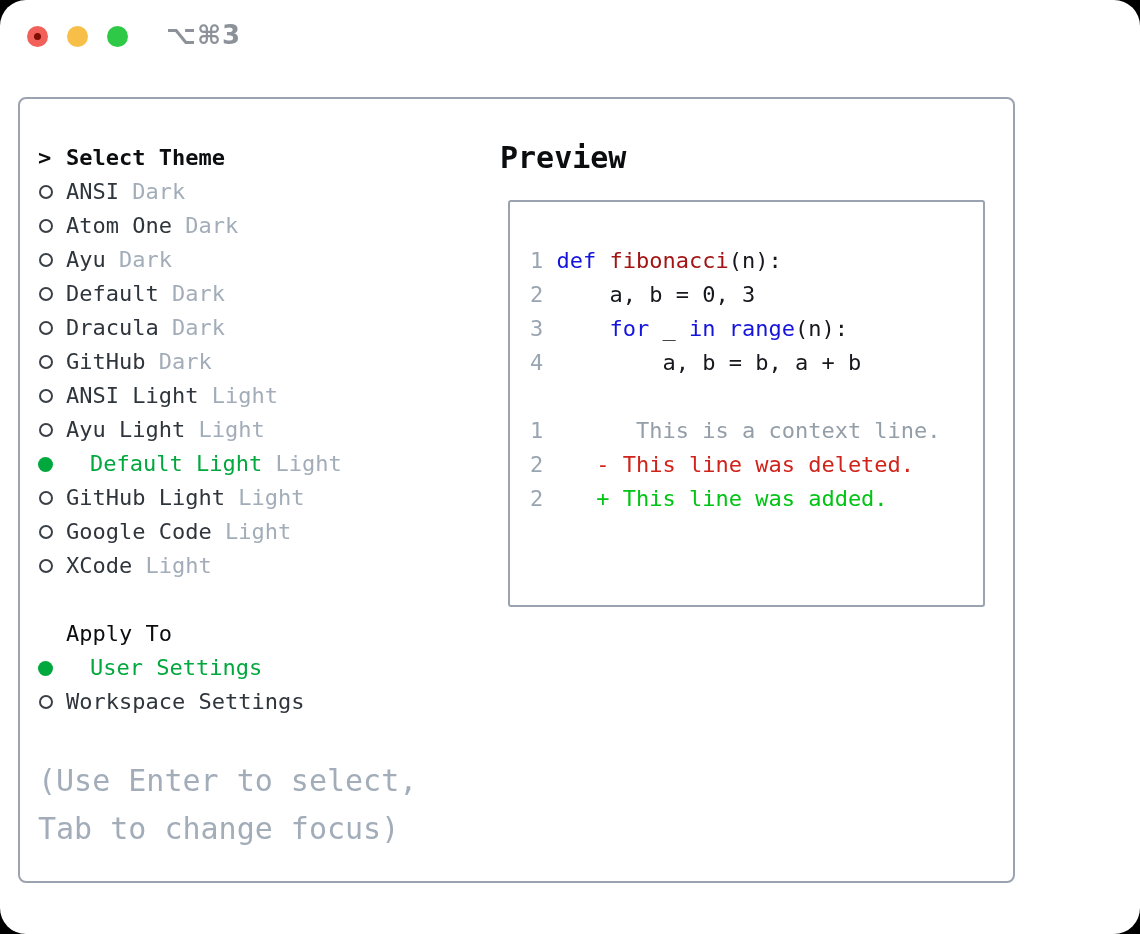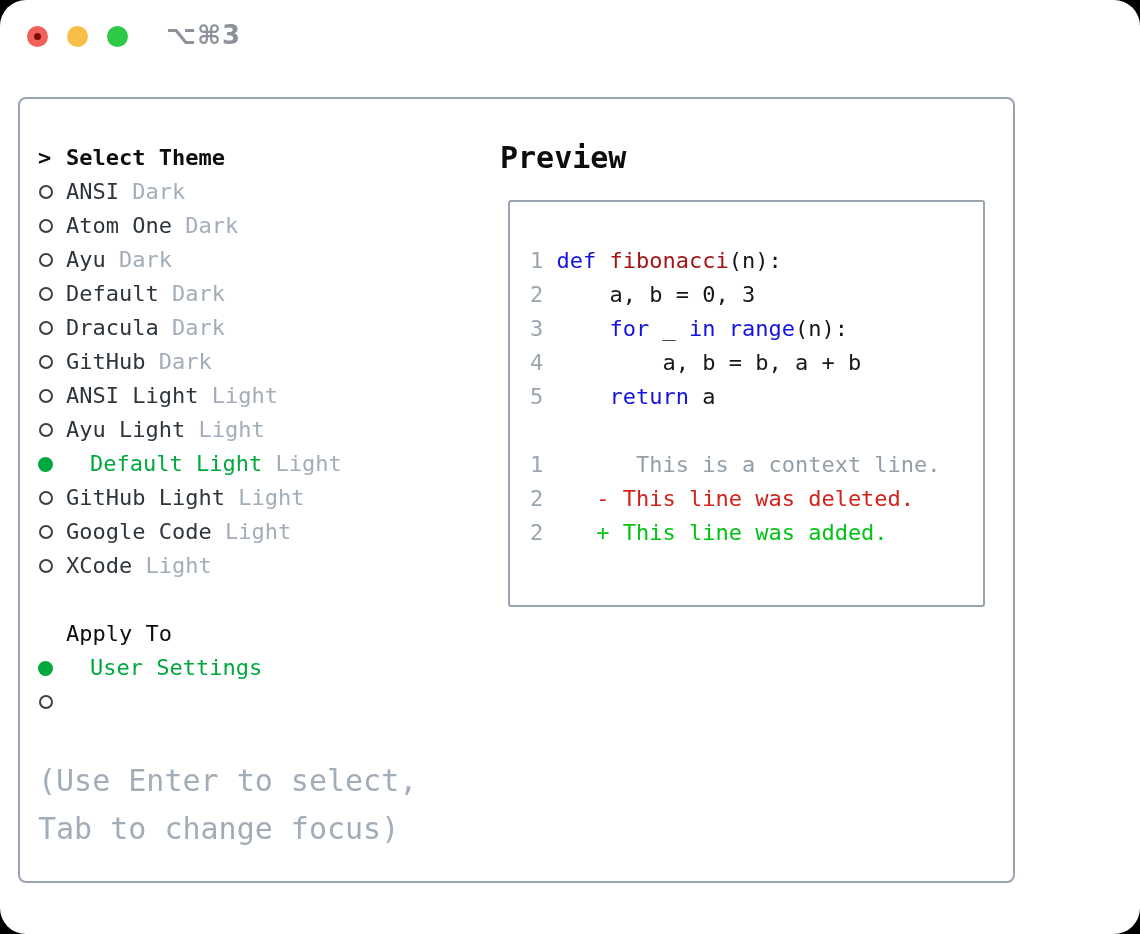--- a/index.html
+++ b/index.html
@@ -105,34 +105,33 @@
         <div class="row"><span class="bullet"><span class="radio"></span></span><span class="iname">GitHub</span><span class="variant"> Dark</span></div>
         <div class="row"><span class="bullet"><span class="radio"></span></span><span class="iname">ANSI Light</span><span class="variant"> Light</span></div>
         <div class="row"><span class="bullet"><span class="radio"></span></span><span class="iname">Ayu Light</span><span class="variant"> Light</span></div>
         <div class="row"><span class="bullet"><span class="radio on"></span></span><span class="iname on">Default Light</span><span class="variant"> Light</span></div>
         <div class="row"><span class="bullet"><span class="radio"></span></span><span class="iname">GitHub Light</span><span class="variant"> Light</span></div>
         <div class="row"><span class="bullet"><span class="radio"></span></span><span class="iname">Google Code</span><span class="variant"> Light</span></div>
         <div class="row"><span class="bullet"><span class="radio"></span></span><span class="iname">XCode</span><span class="variant"> Light</span></div>
         <div class="row"></div>
         <div class="row"><span class="bullet"></span><span class="subhdr">Apply To</span></div>
         <div class="row"><span class="bullet"><span class="radio on"></span></span><span class="iname on">User Settings</span></div>
-        <div class="row"><span class="bullet"><span class="radio"></span></span></div>
+        <div class="row"><span class="bullet"><span class="radio"></span></span><span class="iname">Workspace Settings</span></div>
         <div class="row"></div>
         <div class="hint">(Use Enter to select, Tab to change focus)</div>
       </div>
 
     <div class="preview-header">Preview</div>
 
     <div class="preview-box">
       <div id="preview-code" class="preview-code">
           <div class="cline"><span class="lineno">1</span><span class="tk-keyword">def</span><span class="tk-code"> </span><span class="tk-function">fibonacci</span><span class="tk-code">(n):</span></div>
           <div class="cline"><span class="lineno">2</span><span class="tk-code">    a, b = 0, 3</span></div>
           <div class="cline"><span class="lineno">3</span><span class="tk-code">    </span><span class="tk-keyword">for</span><span class="tk-code"> _ </span><span class="tk-keyword">in</span><span class="tk-code"> </span><span class="tk-keyword">range</span><span class="tk-code">(n):</span></div>
           <div class="cline"><span class="lineno">4</span><span class="tk-code">        a, b = b, a + b</span></div>
-          <div class="cline"><span class="lineno">5</span><span class="tk-code">    </span><span class="tk-keyword">return</span><span class="tk-code"> a</span></div>
           <div class="cline"></div>
           <div class="cline"><span class="lineno">1</span><span class="tk-context">      This is a context line.</span></div>
           <div class="cline"><span class="lineno">2</span><span class="tk-deleted">   - This line was deleted.</span></div>
           <div class="cline"><span class="lineno">2</span><span class="tk-added">   + This line was added.</span></div>
         </div>
     </div>
 
   </div>
 </div>
 

